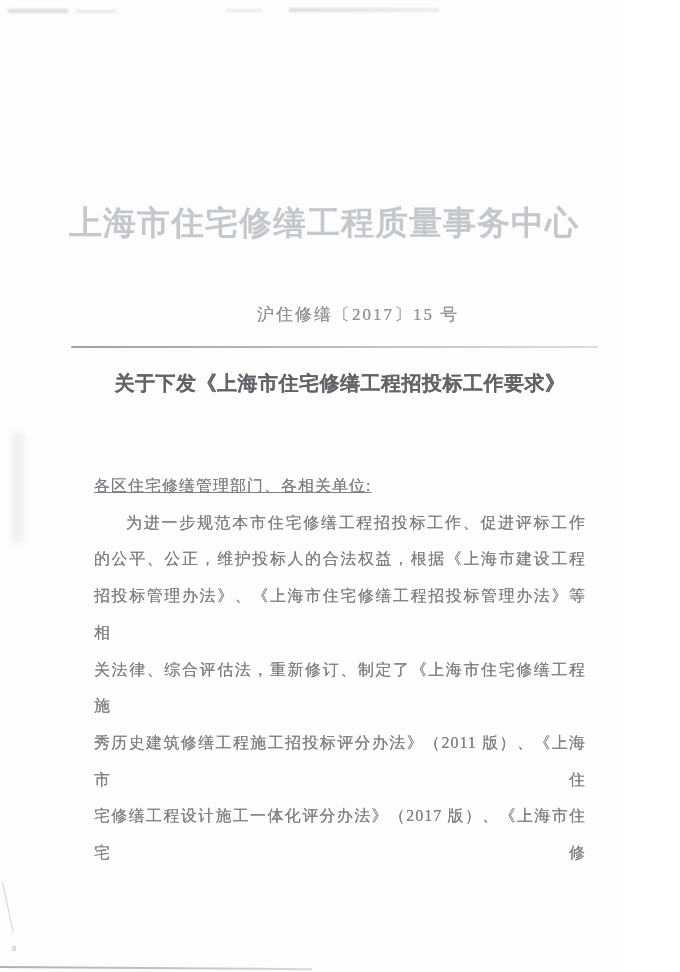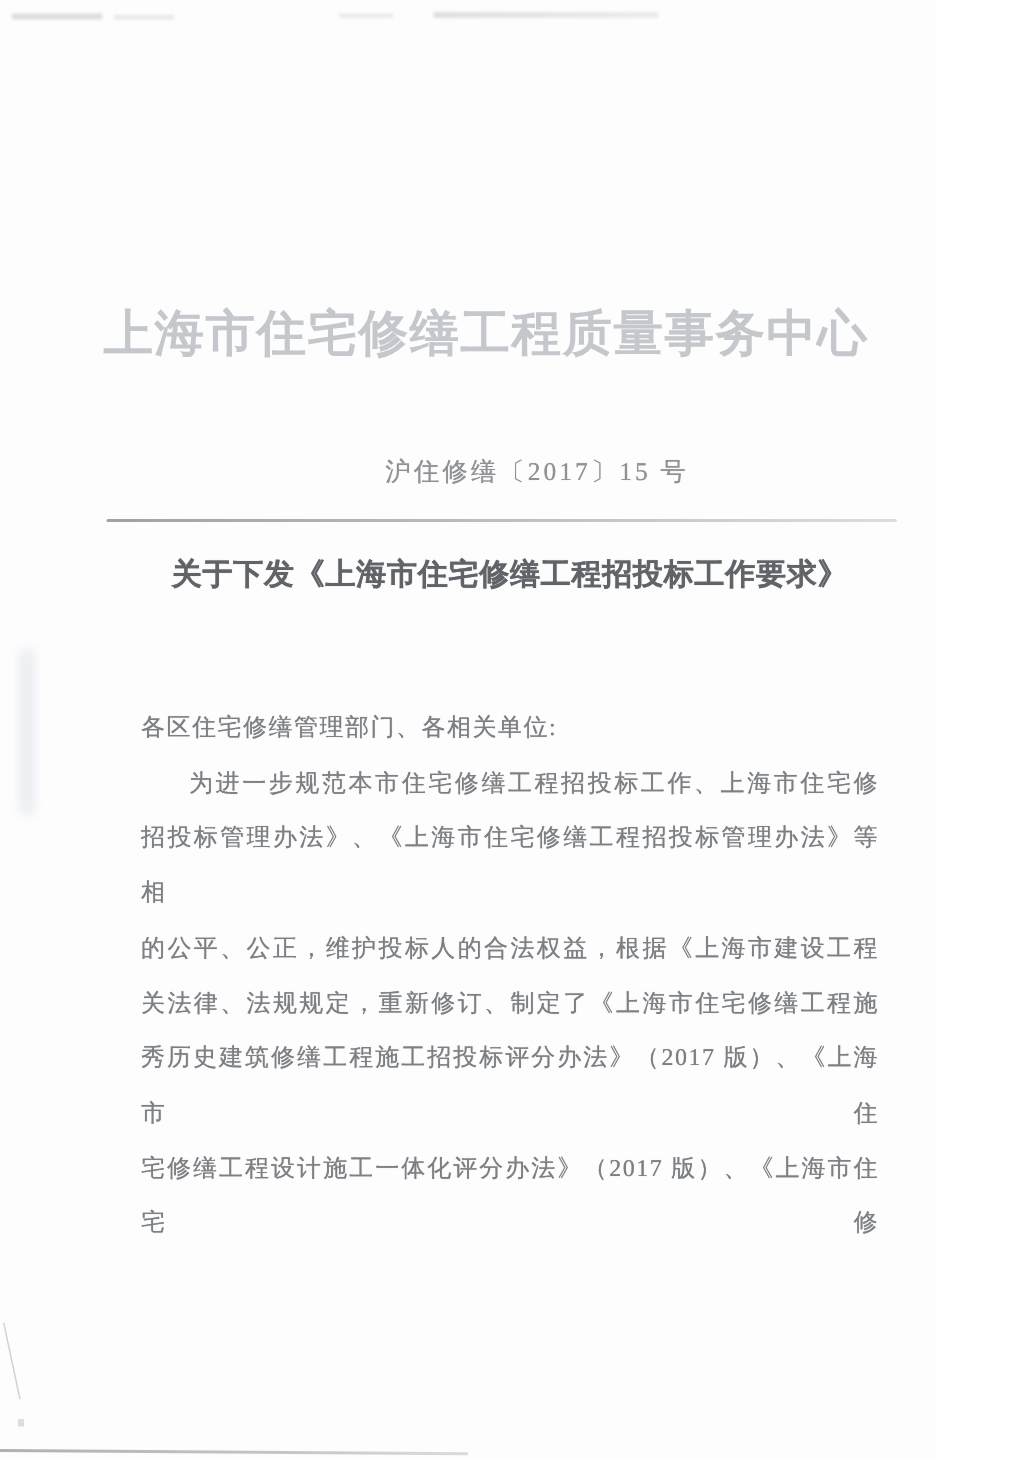--- a/index.html
+++ b/index.html
@@ -80,20 +80,21 @@
     letter-spacing: 1px;
     text-shadow: 0 0 0.5px #8b8e92;
   }
   .body-line {
     text-align: justify;
     text-align-last: justify;
   }
   .body-line.left-align {
     text-align: right;
     text-align-last: left;
+    text-decoration: underline;
   }
   .body-line.indent {
     text-indent: 2em;
   }
 
   
   .artifact { position: absolute; pointer-events: none; }
   .smudge-top-1 { top: 9px;  left: 8px;   width: 60px;  height: 4px; background: #c2c3c5; opacity: .55; filter: blur(1px); }
   .smudge-top-2 { top: 10px; left: 76px;  width: 40px;  height: 3px; background: #d4d5d7; opacity: .5;  filter: blur(1px); }
   .smudge-top-3 { top: 9px;  left: 226px; width: 36px;  height: 3px; background: #d8d9db; opacity: .5;  filter: blur(1px); }
@@ -130,25 +131,25 @@
   <div class="doc-number">沪住修缮〔2017〕15 号</div>
 
   <div class="header-rule"></div>
 
   <div class="doc-title">
     <div>关于下发《上海市住宅修缮工程招投标工作要求》</div>
   </div>
 
   <div class="body-text">
     <div class="body-line left-align">各区住宅修缮管理部门、各相关单位:</div>
-    <div class="body-line indent">为进一步规范本市住宅修缮工程招投标工作、上海市住宅修</div>
+    <div class="body-line indent">为进一步规范本市住宅修缮工程招投标工作、促进评标工作</div>
+    <div class="body-line">的公平、公正，维护投标人的合法权益，根据《上海市建设工程</div>
     <div class="body-line">招投标管理办法》、《上海市住宅修缮工程招投标管理办法》等相</div>
-    <div class="body-line">的公平、公正，维护投标人的合法权益，根据《上海市建设工程</div>
-    <div class="body-line">关法律、法规规定，重新修订、制定了《上海市住宅修缮工程施</div>
-    <div class="body-line">秀历史建筑修缮工程施工招投标评分办法》（2017 版）、《上海市住</div>
+    <div class="body-line">关法律、综合评估法，重新修订、制定了《上海市住宅修缮工程施</div>
+    <div class="body-line">秀历史建筑修缮工程施工招投标评分办法》（2011 版）、《上海市住</div>
     <div class="body-line">宅修缮工程设计施工一体化评分办法》（2017 版）、《上海市住宅修</div>
 
   </div>
 
   <div class="artifact edge-bl-diag"></div>
   <div class="artifact edge-bl-tick"></div>
   <div class="artifact edge-bottom"></div>
   <div class="artifact edge-right-v"></div>
 
 </div>

